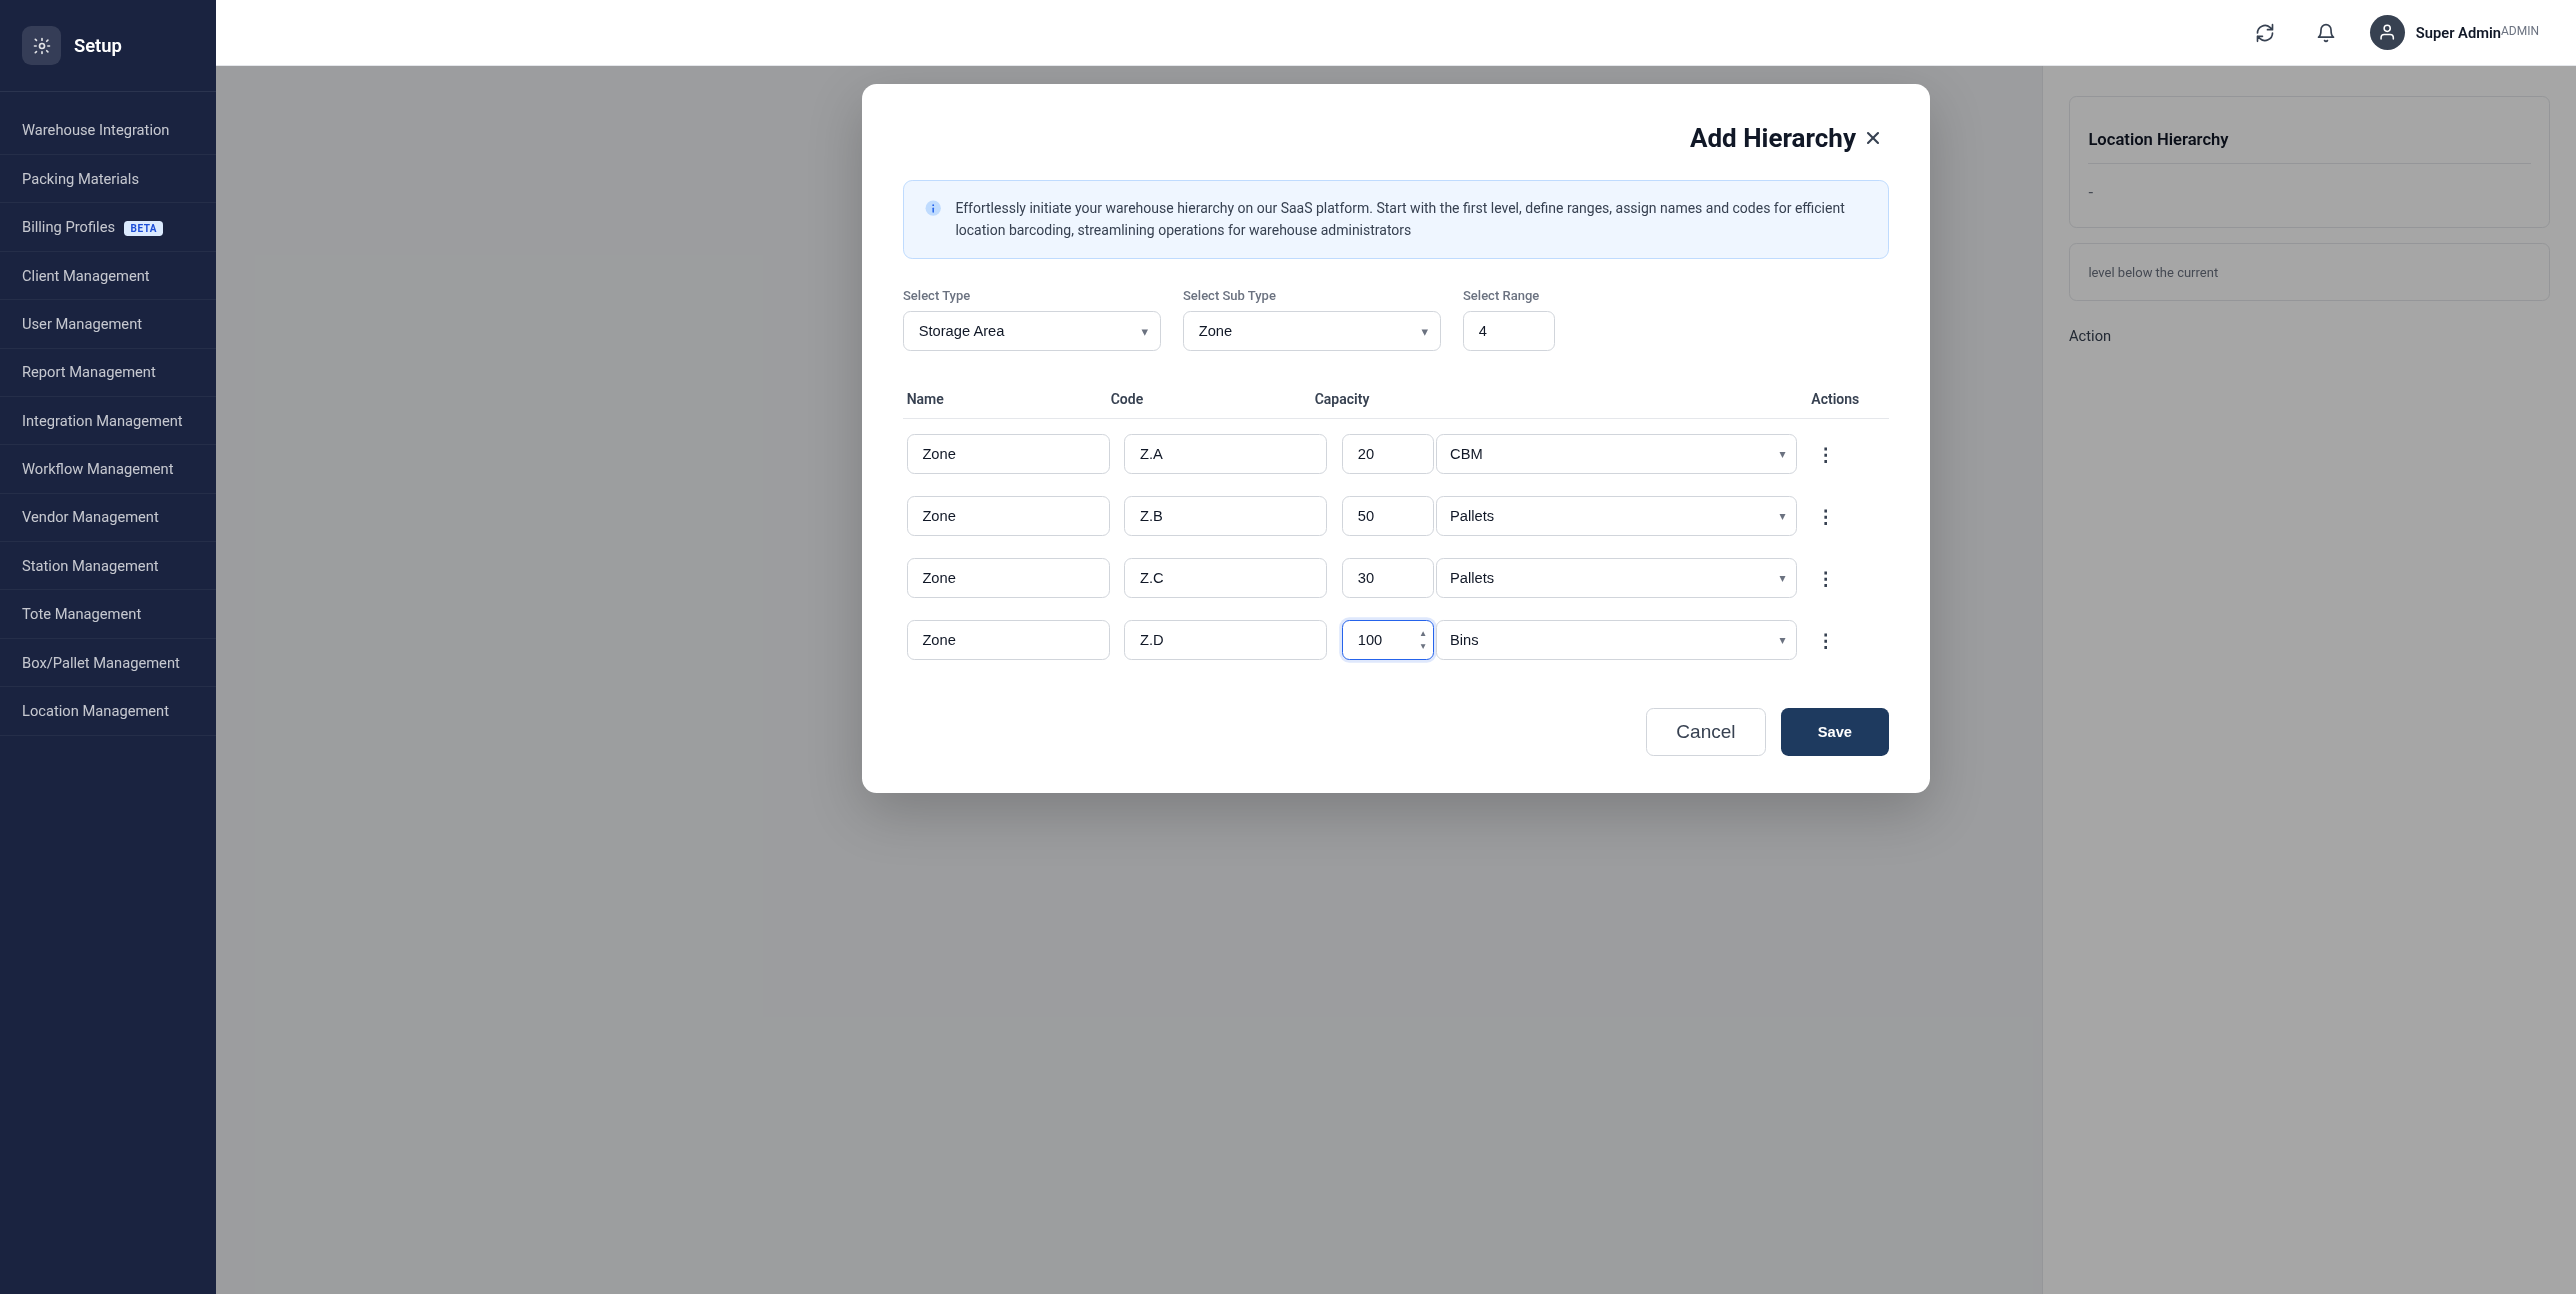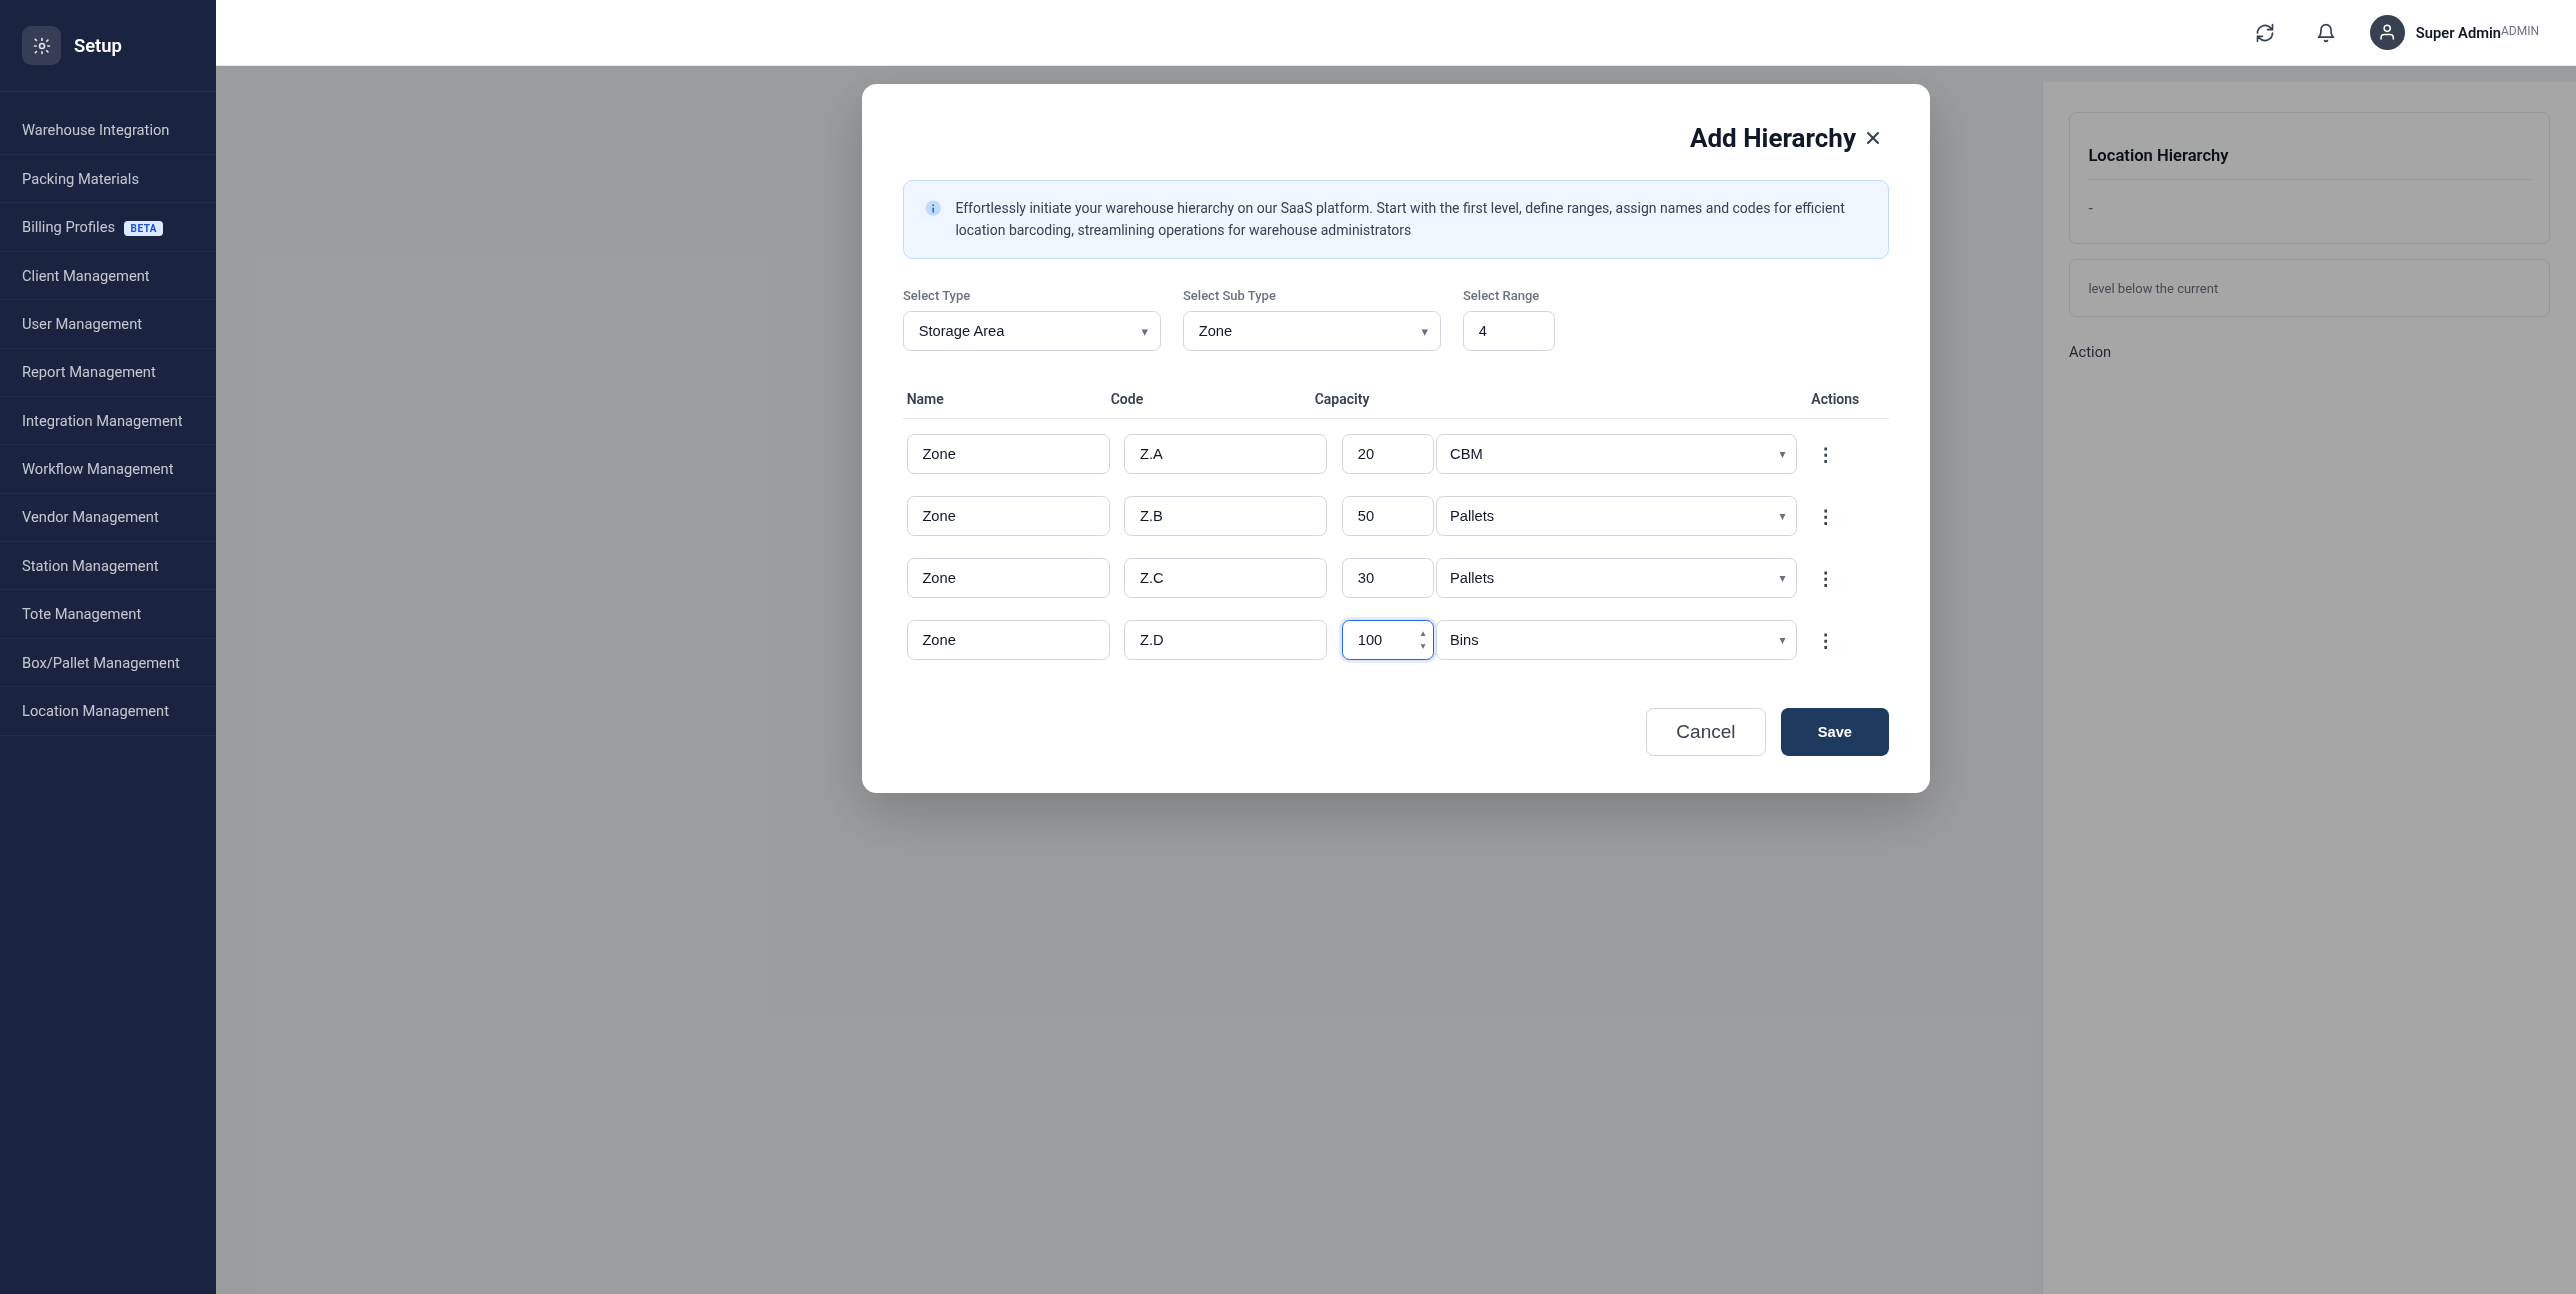--- a/index.html
+++ b/index.html
@@ -126,21 +126,21 @@
       flex: 1;
       display: flex;
       position: relative;
       overflow: hidden;
     }
 
     
     .bg-panel {
       position: absolute;
       right: 0;
-      top: 16px;
+      top: 0;
       bottom: 0;
       width: 534px;
       background: #fff;
       border-left: 0.9px solid #e5e7eb;
       padding: 29.5px 26px;
     }
     .bg-panel-section {
       margin-bottom: 22px;
     }
     .bg-panel-card {

